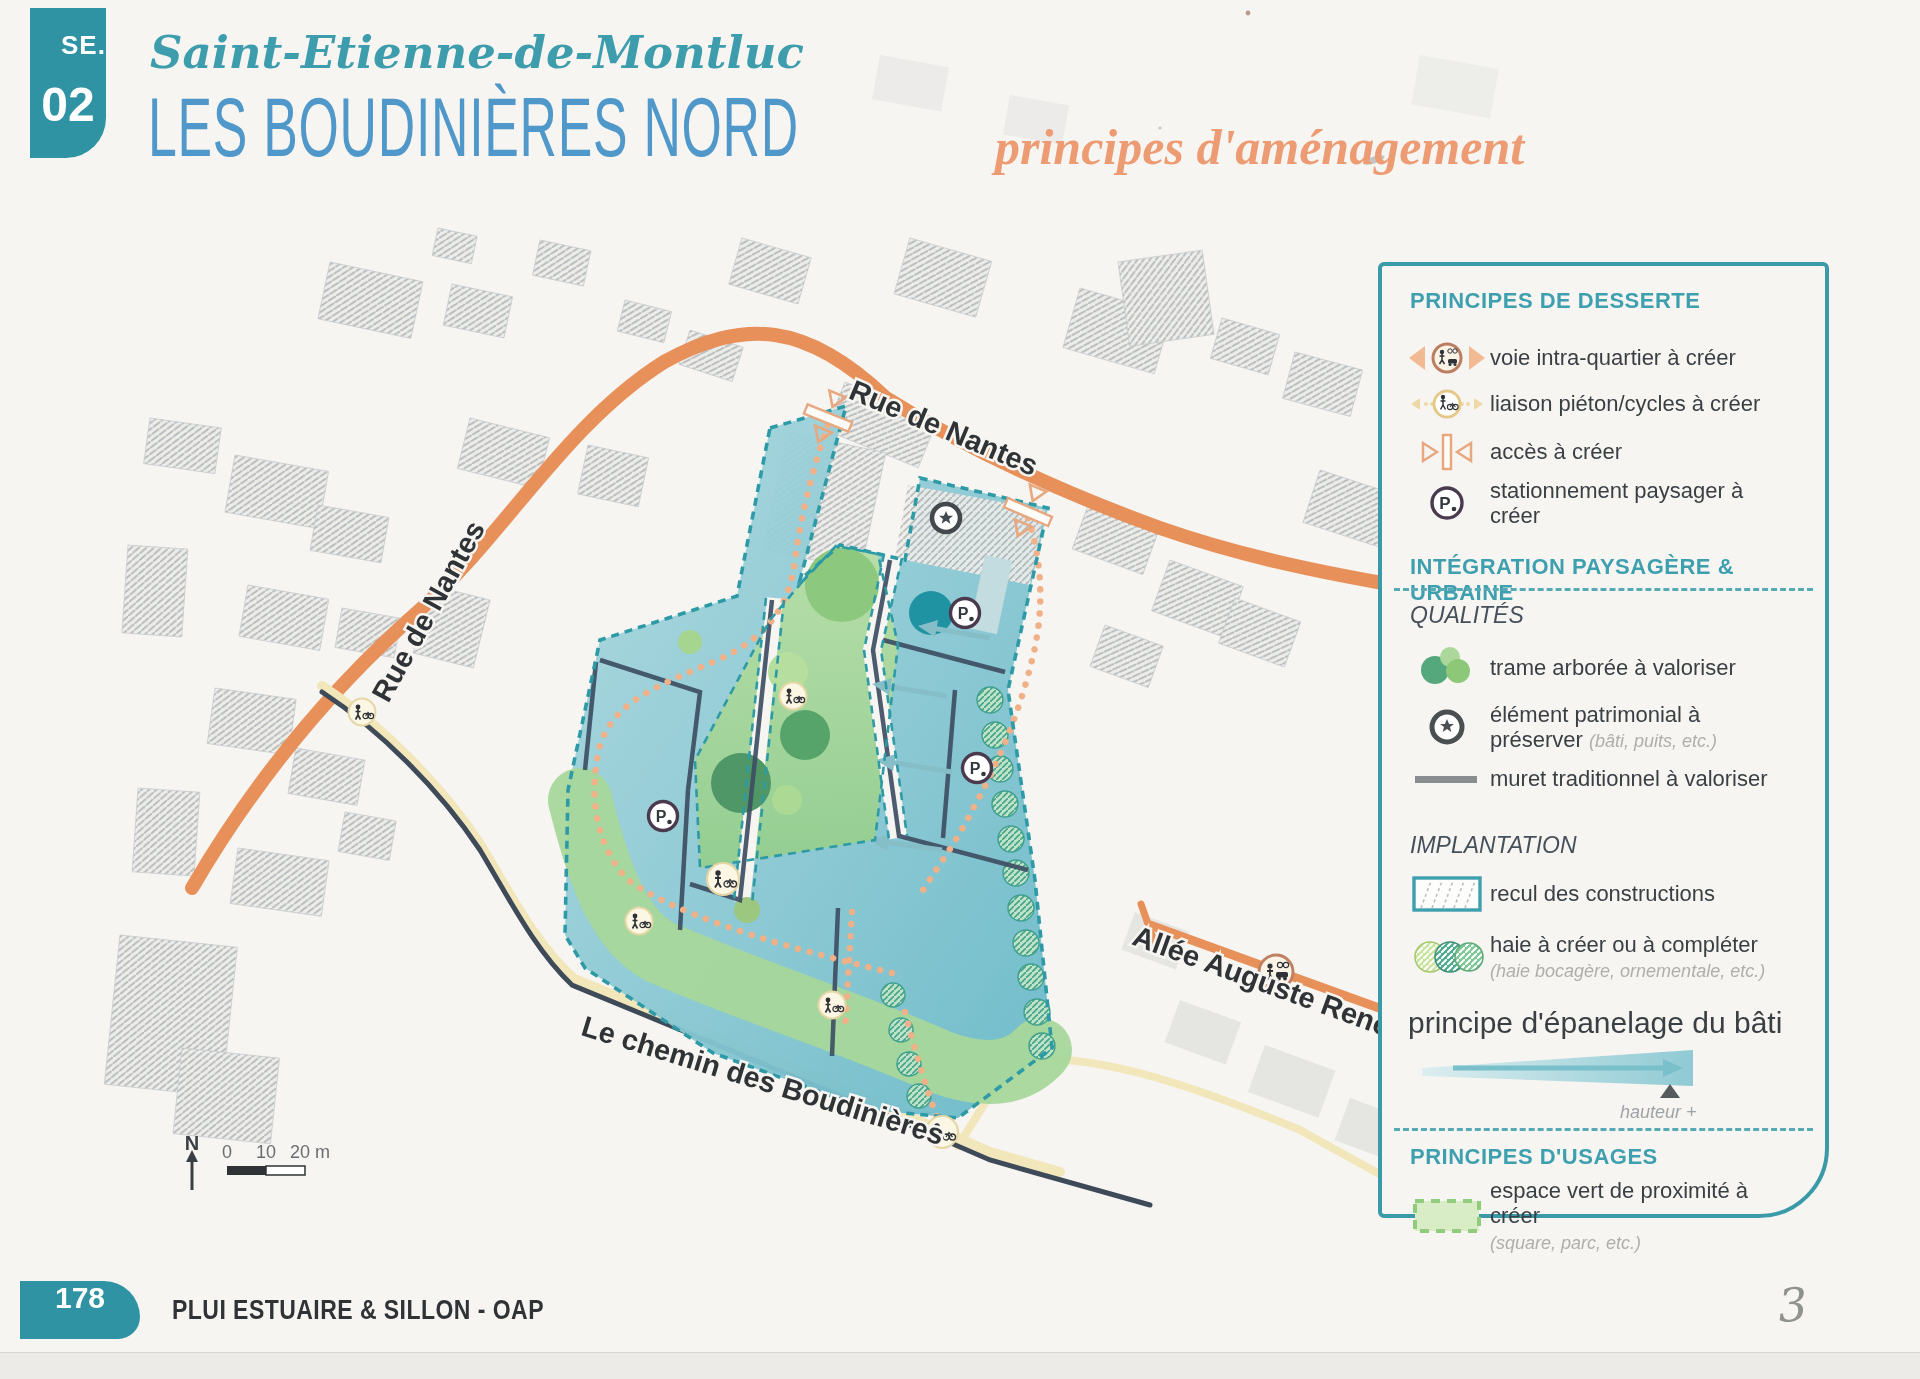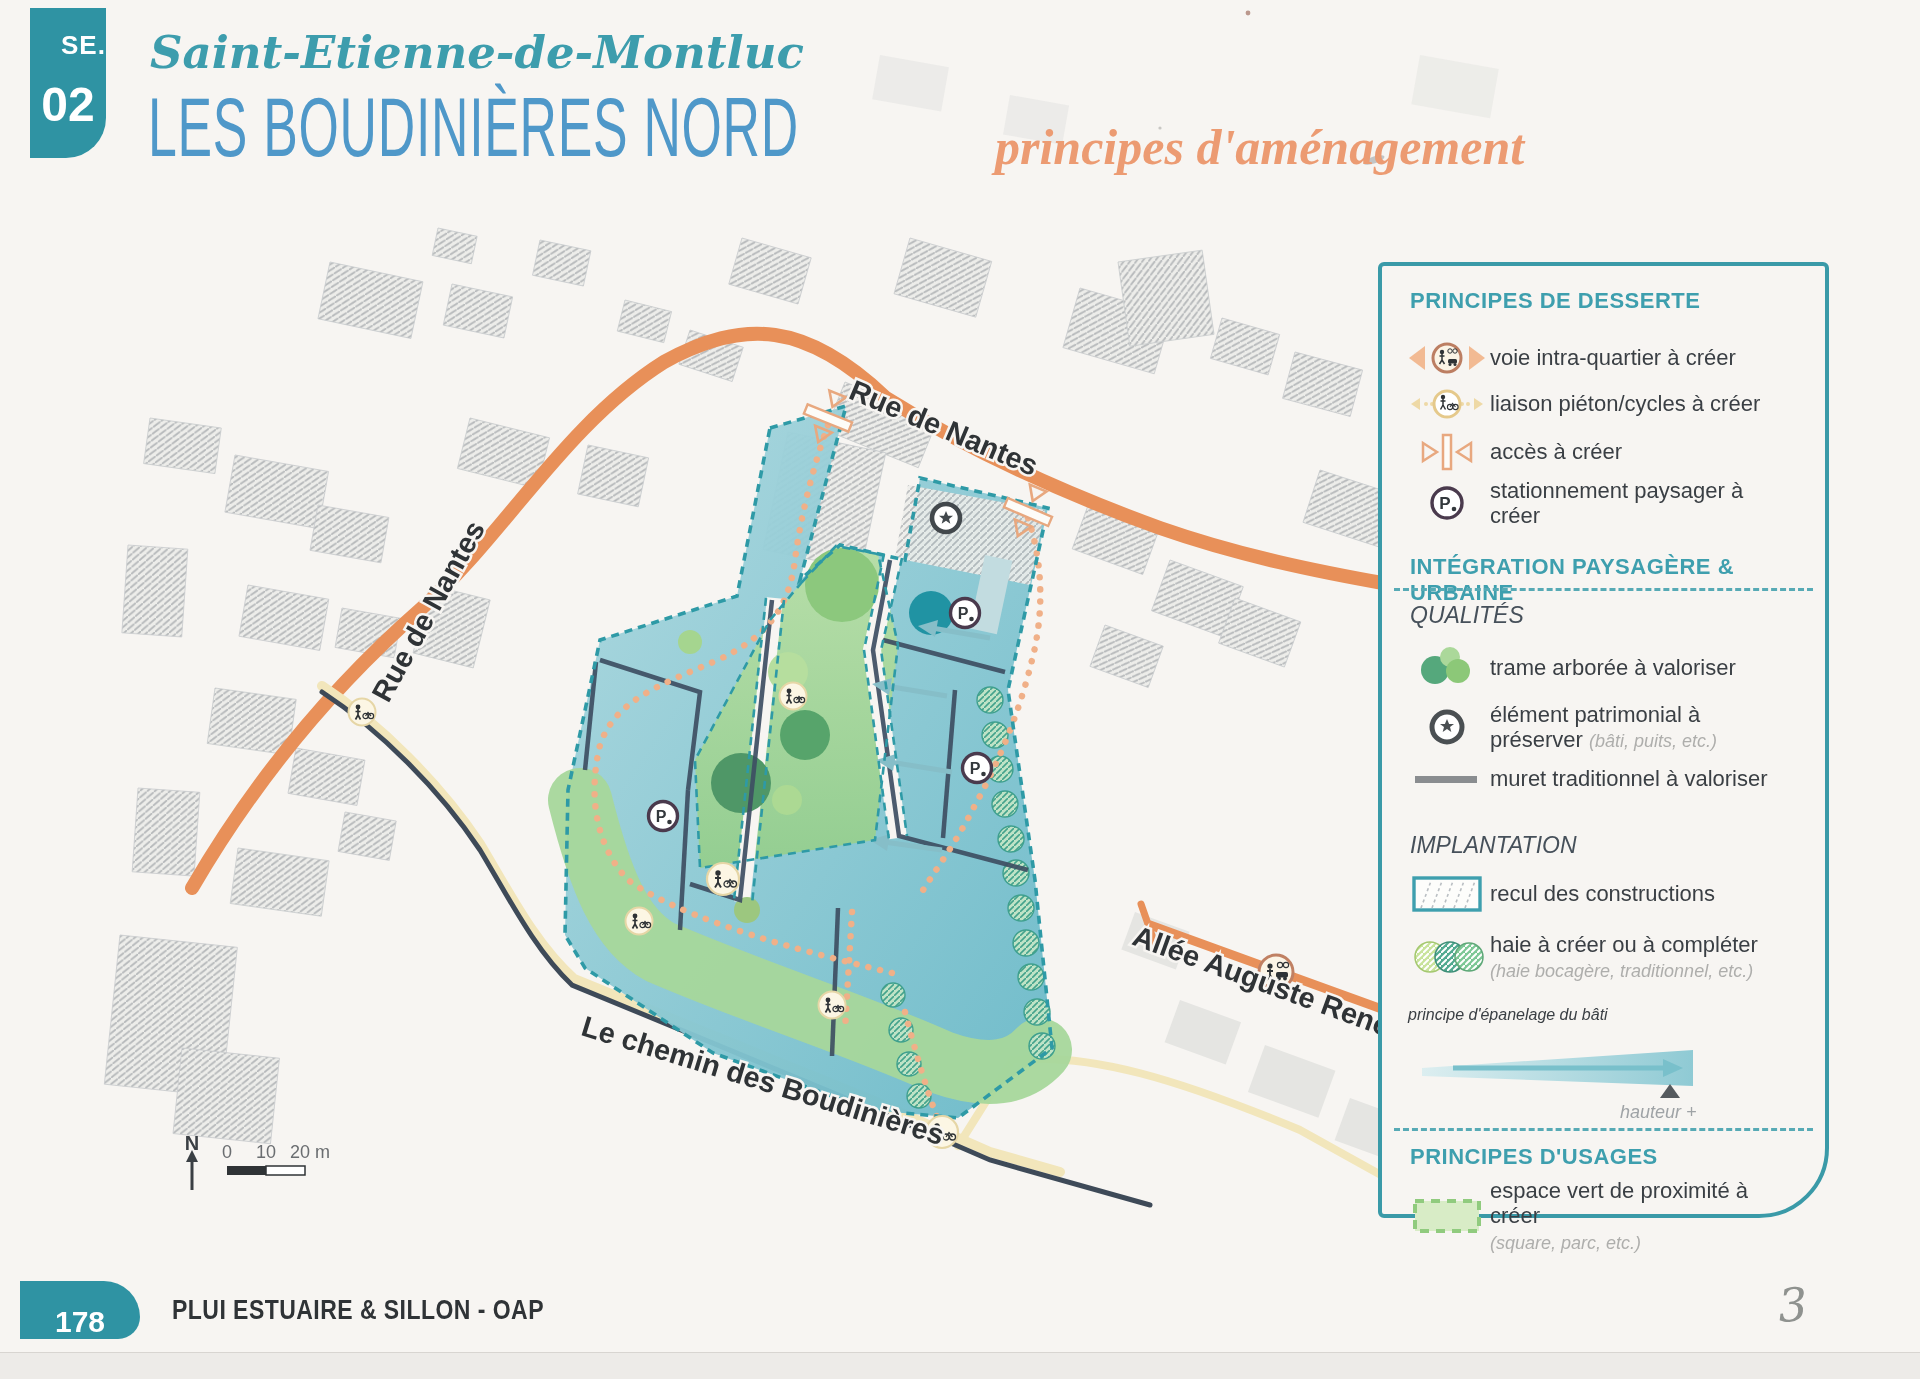--- a/index.html
+++ b/index.html
@@ -22,27 +22,27 @@
   
   .legend{position:absolute;left:1378px;top:262px;width:451px;height:956px;background:#F7F5F2;
           border:4px solid #3A9AA8;border-radius:6px 6px 70px 6px;box-sizing:border-box;}
   .lsec{position:absolute;left:28px;color:#3E9FAE;font-weight:bold;font-size:22px;letter-spacing:.5px;}
   .lsub{position:absolute;left:28px;color:#46505A;font-style:italic;font-size:23px;}
   .ldash{position:absolute;left:12px;right:12px;border-top:3px dashed #57AAB5;}
   .lrow{position:absolute;left:22px;width:370px;display:flex;align-items:center;}
   .licon{flex:0 0 86px;display:flex;justify-content:center;}
   .ltext{font-size:22px;color:#3A3F44;line-height:1.15;}
   .lnote{font-size:18px;color:#AEAEAC;font-style:italic;}
-  .lep-title{position:absolute;left:26px;font-size:16px;color:#3A3F44;font-style:italic;}
+  .lep-title{position:absolute;left:26px;font-size:30px;color:#3A3F44;}
   .lep-note{position:absolute;font-size:18px;color:#9FA3A6;font-style:italic;}
 
   
   .pagecurl{position:absolute;left:20px;top:1281px;width:120px;height:58px;background:#2F93A3;
             border-radius:0 46px 28px 0;color:#fff;font-weight:bold;font-size:30px;
-            display:flex;align-items:flex-end;justify-content:center;}
+            display:flex;align-items:flex-start;justify-content:center;}
   .doctitle{position:absolute;left:172px;top:1294px;font-size:25px;font-weight:bold;color:#2F3336;
             letter-spacing:.5px;transform:scale(.92,1.08);transform-origin:left top;}
   .handnote{position:absolute;left:1778px;top:1278px;font-family:"DejaVu Serif",serif;font-style:italic;
             font-size:46px;color:#8F928F;transform:rotate(-4deg);}
   .bottomstrip{position:absolute;left:0;top:1352px;width:1920px;height:27px;background:#EDEBE8;
                border-top:1px solid #D8D5D1;}
 </style>
 </head>
 <body>
 
@@ -455,21 +455,21 @@
             <rect width="6" height="6" fill="#7CC795"></rect>
                 <path d="M0,6 L6,0" stroke="#fff" stroke-width="2"></path>
               </pattern>
         </defs>
         <circle cx="25" cy="22" r="15" fill="url(#lh1)" stroke="#A4C86F" stroke-width="1.5"></circle>
         <circle cx="45" cy="22" r="15" fill="url(#lh2)" stroke="#3E8F78" stroke-width="1.5"></circle>
         <circle cx="64" cy="22" r="14" fill="url(#lh3)" stroke="#5FA878" stroke-width="1.5"></circle>
       </svg>
         </span>
     <span class="ltext"><span>haie à créer ou à compléter</span><br>
-      <span class="lnote">(haie bocagère, traditionnel, etc.)</span></span>
+      <span class="lnote">(haie bocagère, ornementale, etc.)</span></span>
   </div>
 
   <div class="lep-title" style="top:740px">principe d'épanelage du bâti</div>
   <div style="position:absolute;left:26px;top:772px;">
     <svg width="340" height="80" viewBox="0 0 340 80">
       <defs>
             <linearGradient id="gradE" x1="0" y1="0" x2="1" y2="0">
         <stop offset="0" stop-color="#DCEEF0"></stop>
               <stop offset="1" stop-color="#8FCAD4"></stop>
             </linearGradient>

